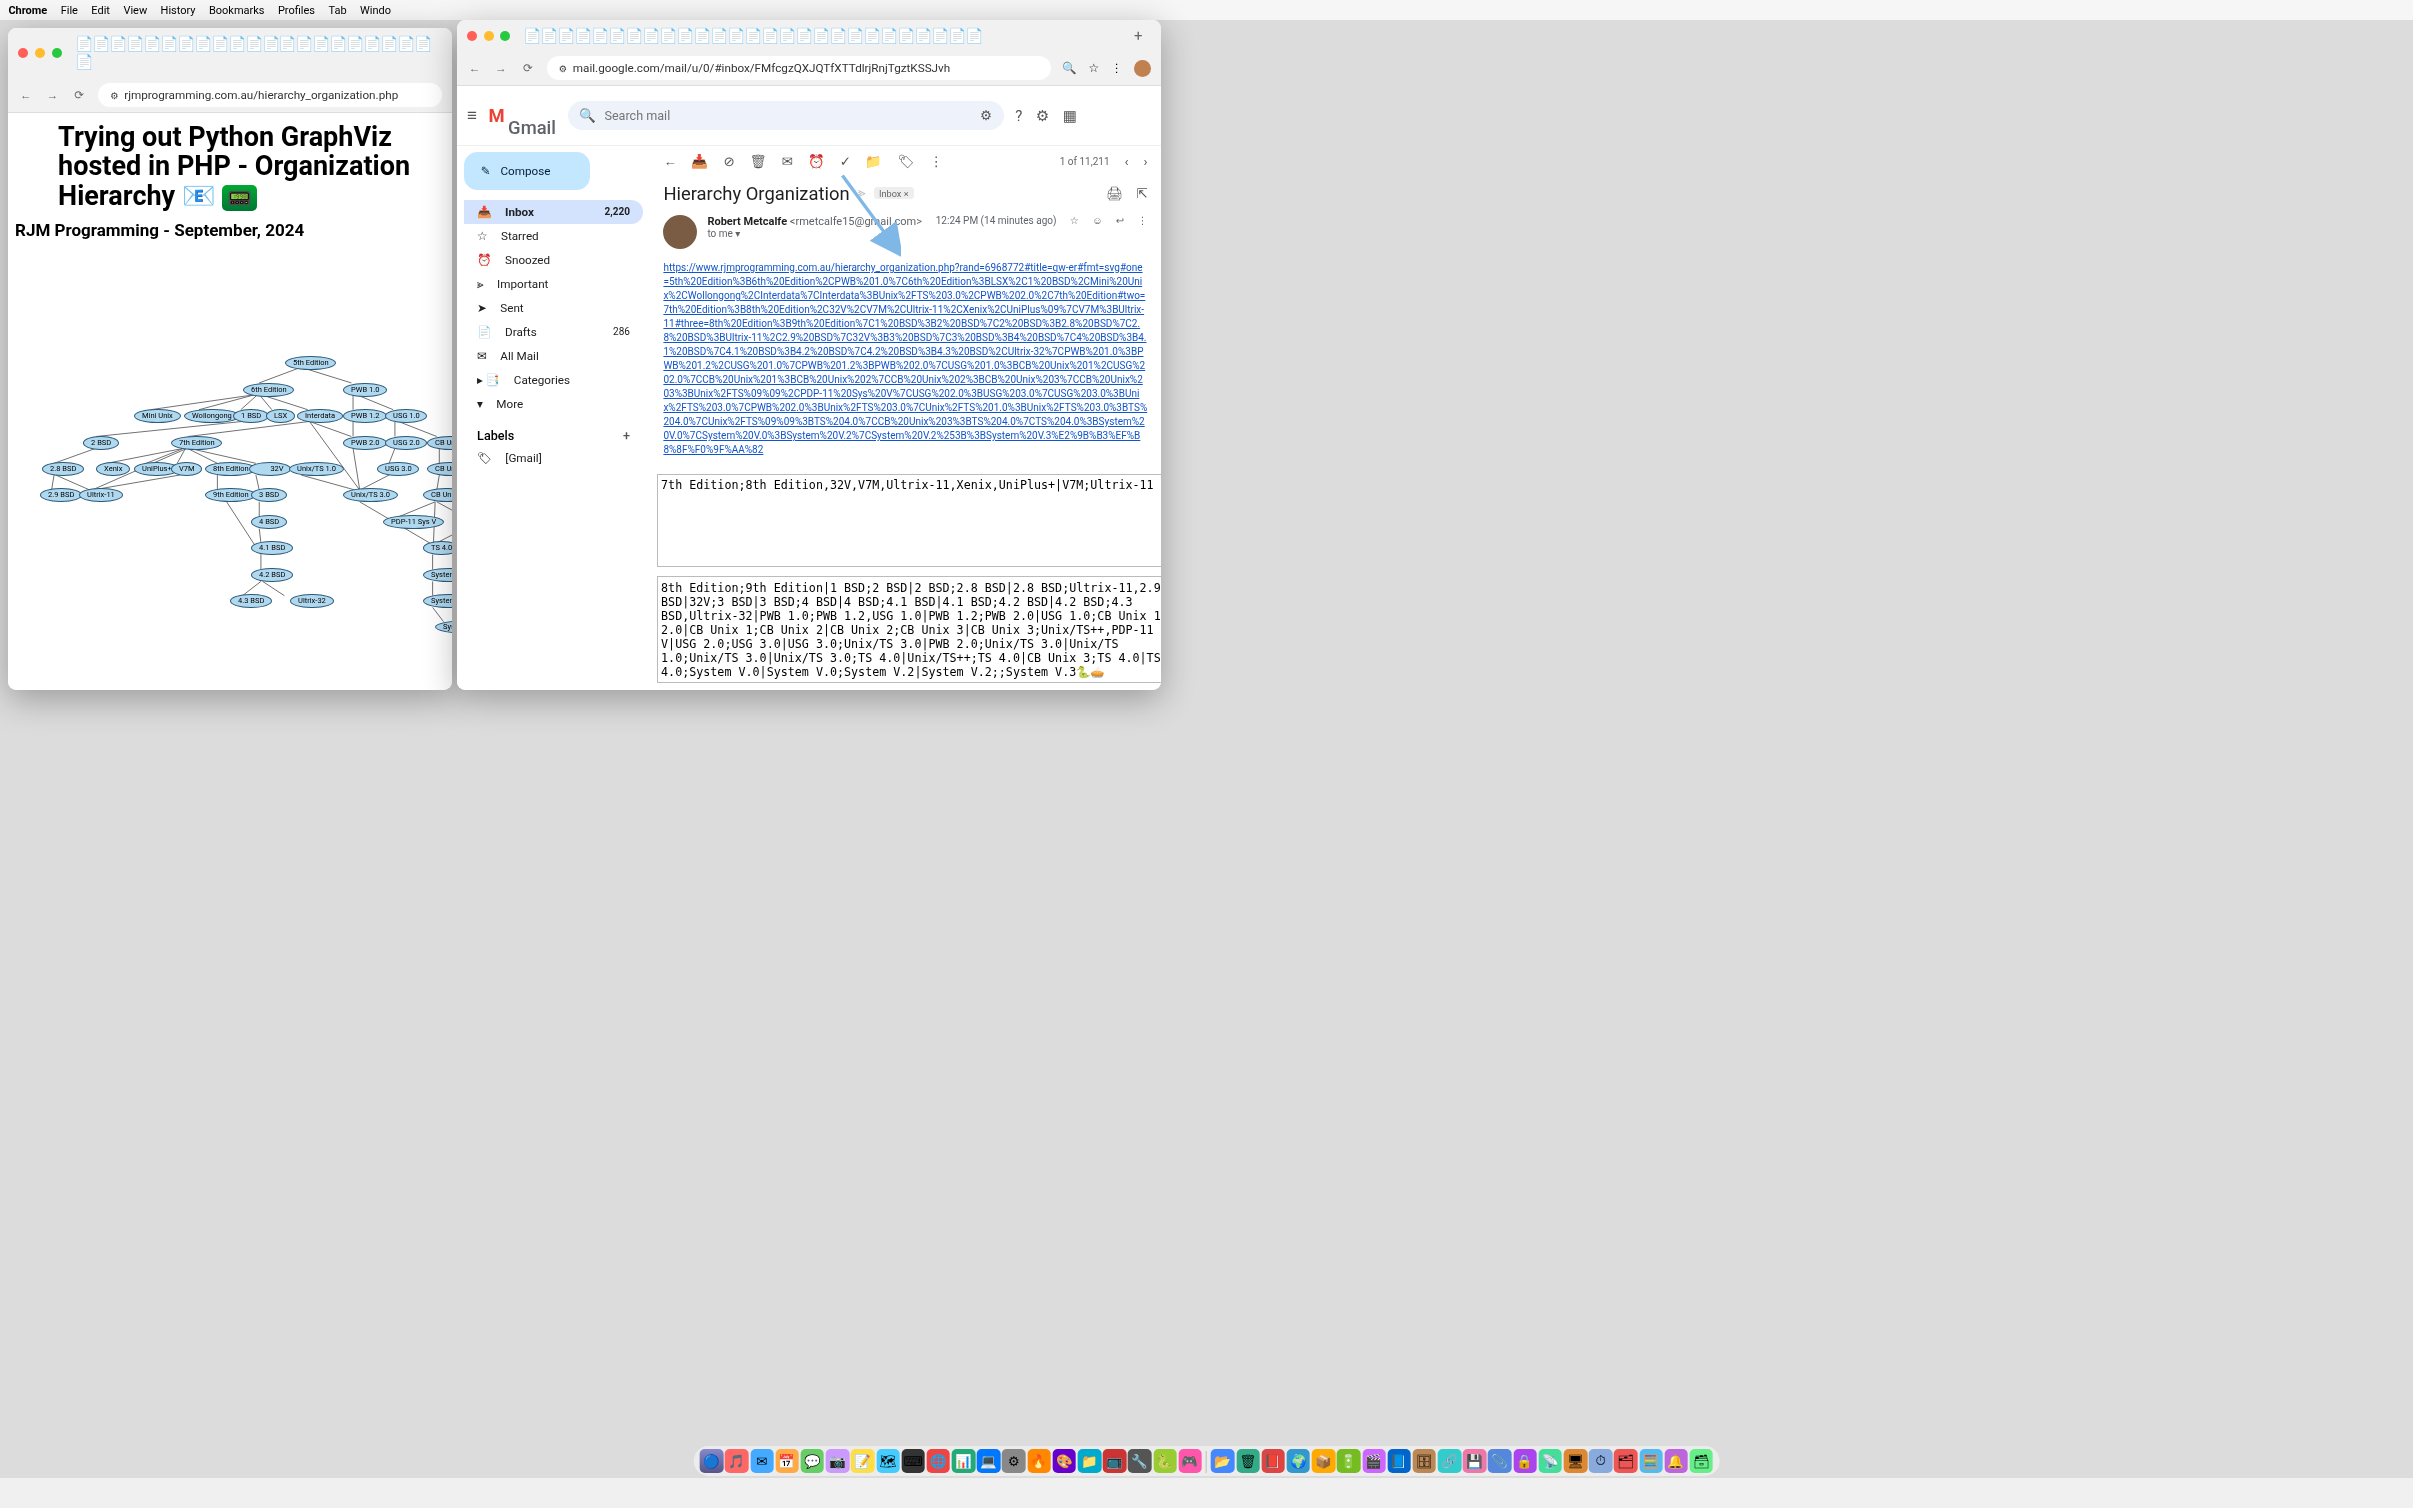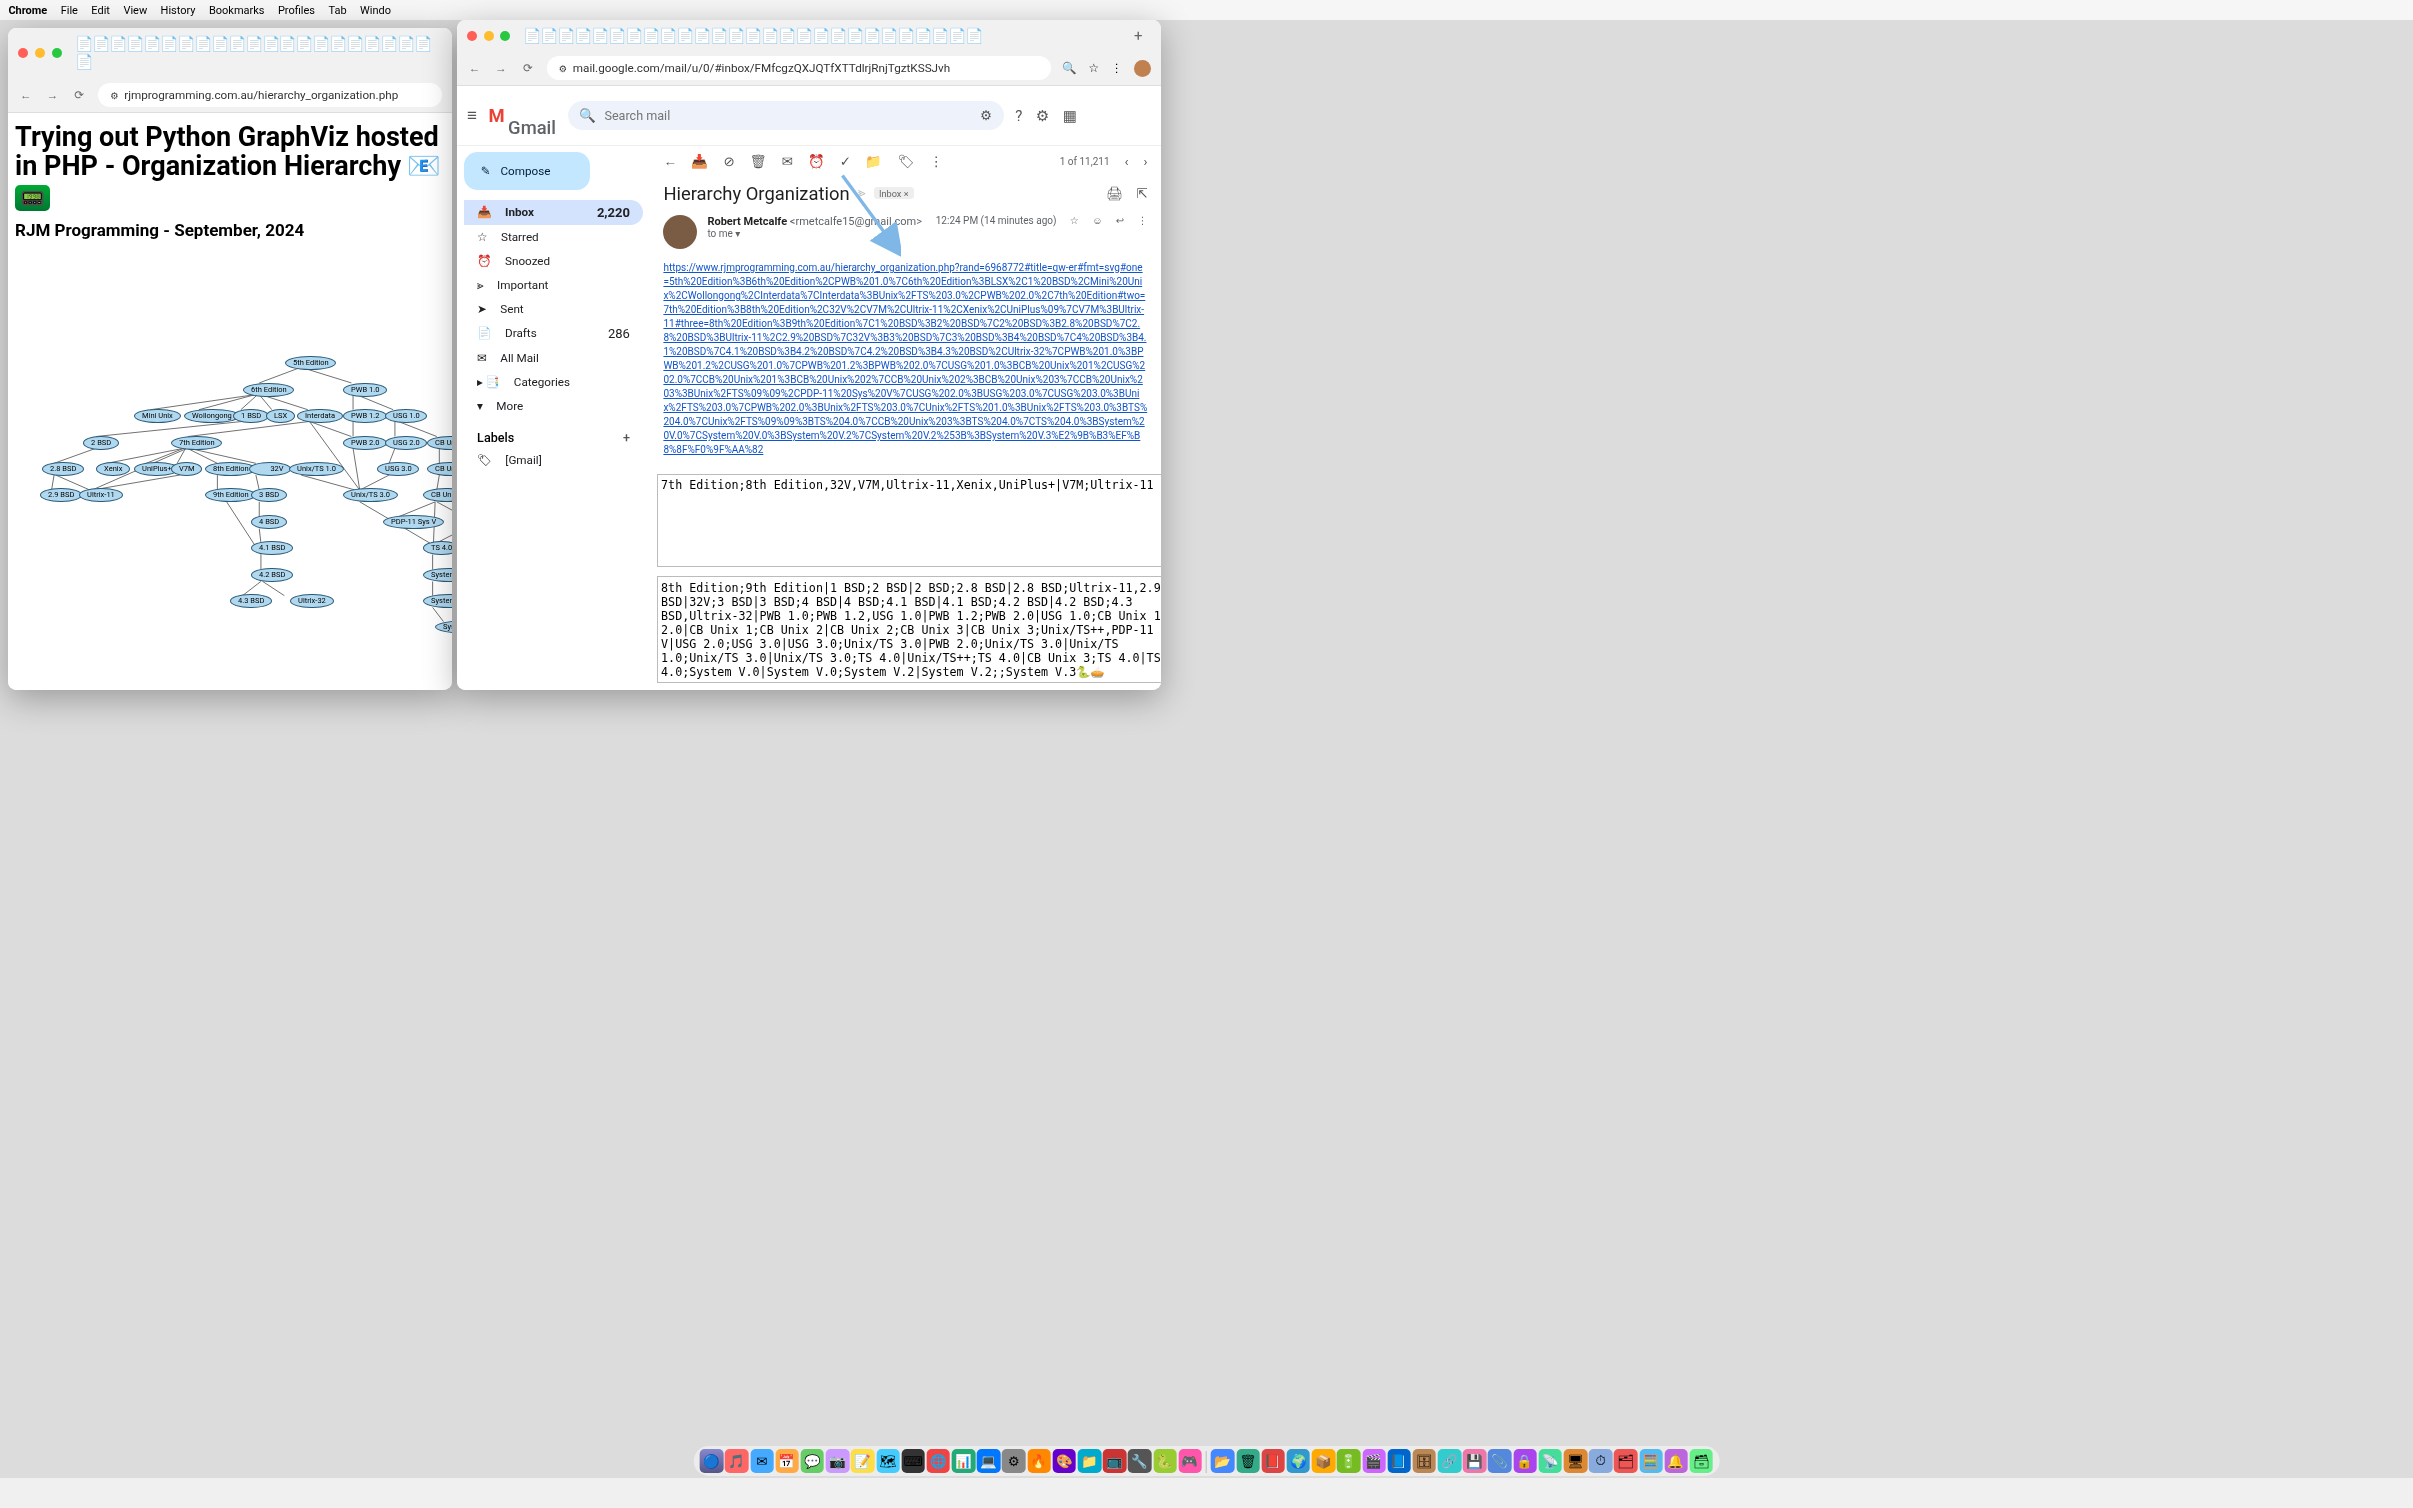--- a/index.html
+++ b/index.html
@@ -27,21 +27,21 @@
 .addrbar { display: flex; align-items: center; gap: 11.7px; padding: 5px 10px; background: #f1f1f1; border-bottom: 0.8px solid #ddd; font-size: 11.7px; }
 .addrbar .nav-icon { color: #666; width: 15px; text-align: center; }
 .addrbar .url-box { flex: 1; background: #fff; border-radius: 17px; padding: 5px 11.7px; color: #333; font-size: 11.7px; overflow: hidden; white-space: nowrap; text-overflow: ellipsis; }
 .addrbar .trail { display: flex; gap: 11.7px; align-items: center; }
 .trail .circ { width: 17px; height: 17px; border-radius: 50%; background: #c08050; }
 
 .content { flex: 1; overflow: auto; background: #fff; position: relative; }
 
 
 .page-left { padding: 10px 6.7px; font-family: "Times New Roman", serif; }
-.page-left h1 { font-size: 27px; font-weight: bold; margin-bottom: 8.4px; line-height: 1.1; }
+.page-left h1 { font-size: 27px; font-weight: bold; margin-bottom: 8.4px; line-height: 1.1; margin-left: 43px; }
 .page-left h2 { font-size: 17px; font-weight: bold; margin: 8.4px 0; }
 .page-left p { font-size: 15px; }
 .page-left a { color: #0000ee; text-decoration: underline; }
 .emoji-box { display: inline-block; background: linear-gradient(#0a3,#073); border-radius: 5px; padding: 1.7px 5px; font-size: 20px; }
 
 
 .graph { position: absolute; left: 0; right: 0; top: 243px; bottom: 0; font-family: Arial, sans-serif; }
 .node { position: absolute; background: #b0d8ef; border: 0.8px solid #2a5a7a; border-radius: 50%/50%; padding: 1.7px 6.7px; font-size: 7.5px; white-space: nowrap; text-align: center; }
 
 
@@ -51,21 +51,21 @@
 .gm-logo .m { font-weight: 500; margin-top: 24px; }
 .gm-search { flex: 1; max-width: 436px; background: #eef3fb; border-radius: 20px; padding: 6.7px 11.7px; display: flex; align-items: center; gap: 8.4px; color: #555; }
 .gm-search input { border: none; background: transparent; flex: 1; font-size: 12.6px; color: #333; outline: none; }
 .gm-tune { margin-left: auto; color: #555; }
 .gm-icons-right { display: flex; gap: 13.4px; font-size: 15px; color: #555; align-items: center; }
 .gm-body { display: flex; height: calc(100% - 47px); }
 .gm-sidebar { width: 193px; padding: 6.7px; overflow-y: auto; }
 .compose { background: #c3e7ff; border-radius: 13.4px; padding: 11.7px 17px; display: flex; align-items: center; gap: 10px; font-size: 11.7px; color: #001d35; width: 126px; margin-bottom: 10px; }
 .side-item { display: flex; align-items: center; gap: 13.4px; padding: 5px 13.4px; border-radius: 0 15px 15px 0; font-size: 11.7px; color: #202124; }
 .side-item.active { background: #d3e3fd; font-weight: bold; }
-.side-item .count { margin-left: auto; font-size: 13px; }
+.side-item .count { margin-left: auto; font-size: 10px; }
 .side-label { padding: 11.7px 13.4px 3.4px; font-size: 12.6px; font-weight: 500; display: flex; align-items: center; }
 .side-label .plus { margin-left: auto; color: #555; }
 
 .gm-main { flex: 1; overflow-y: auto; position: relative; }
 .gm-toolbar { display: flex; align-items: center; gap: 15px; padding: 8.4px 13.4px; color: #555; font-size: 13.4px; }
 .gm-toolbar .spacer { flex: 1; }
 .gm-toolbar .pageinfo { font-size: 10px; color: #666; }
 .subjectline { padding: 5px 13.4px 8.4px; display: flex; align-items: center; gap: 8.4px; }
 .subjectline h2 { font-size: 18.4px; font-weight: 400; color: #1f1f1f; }
 .subj-chip { background: #eee; border-radius: 3.4px; padding: 0.8px 5px; font-size: 9.2px; color: #666; display: inline-flex; align-items: center; gap: 3.4px; }

